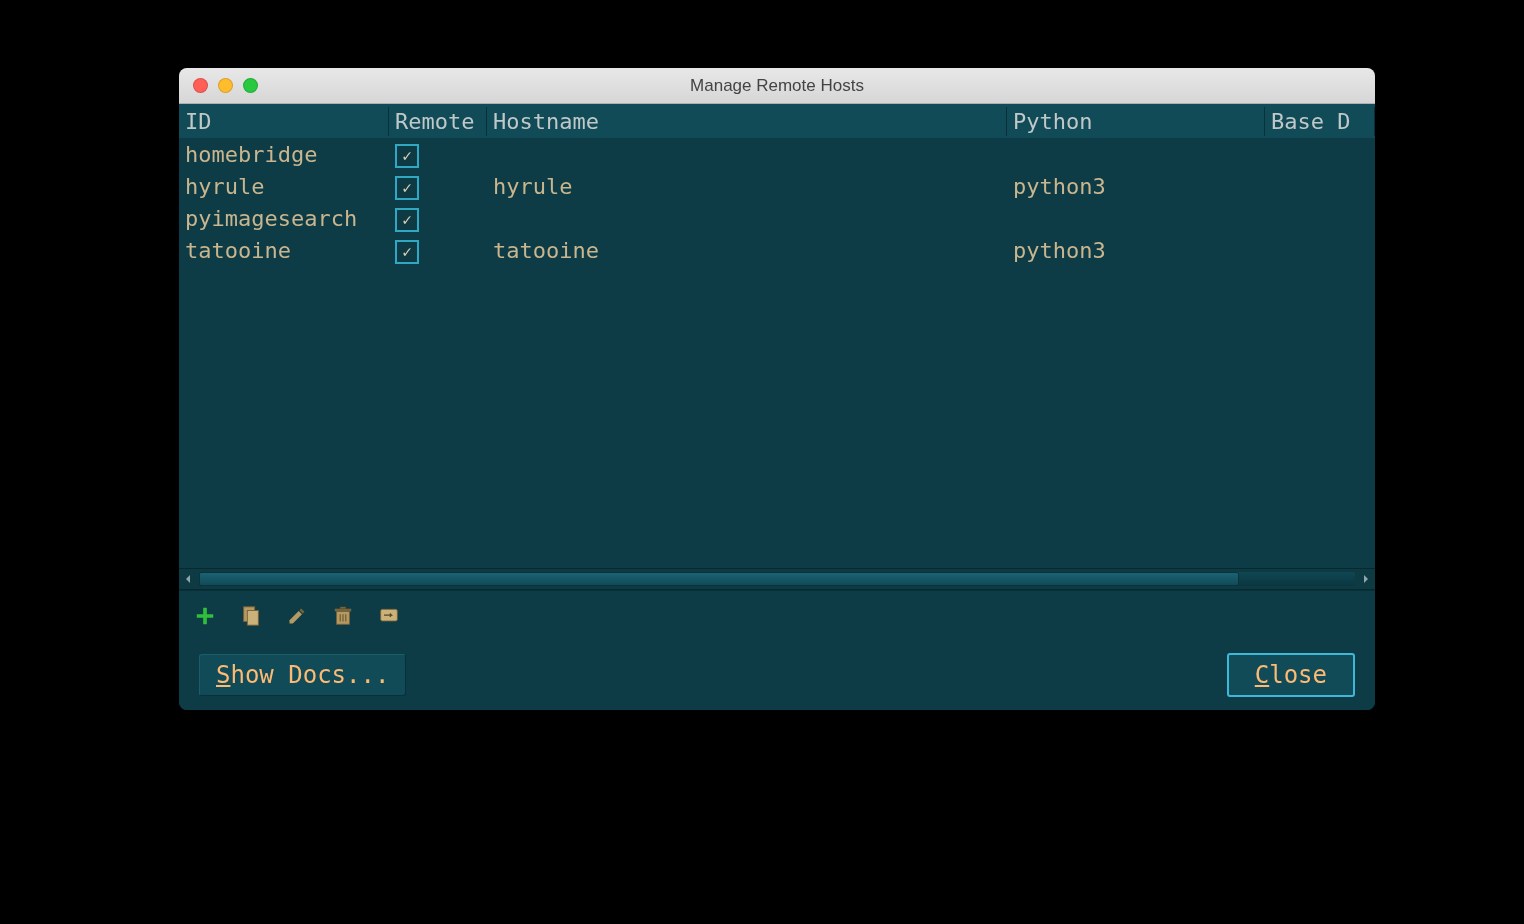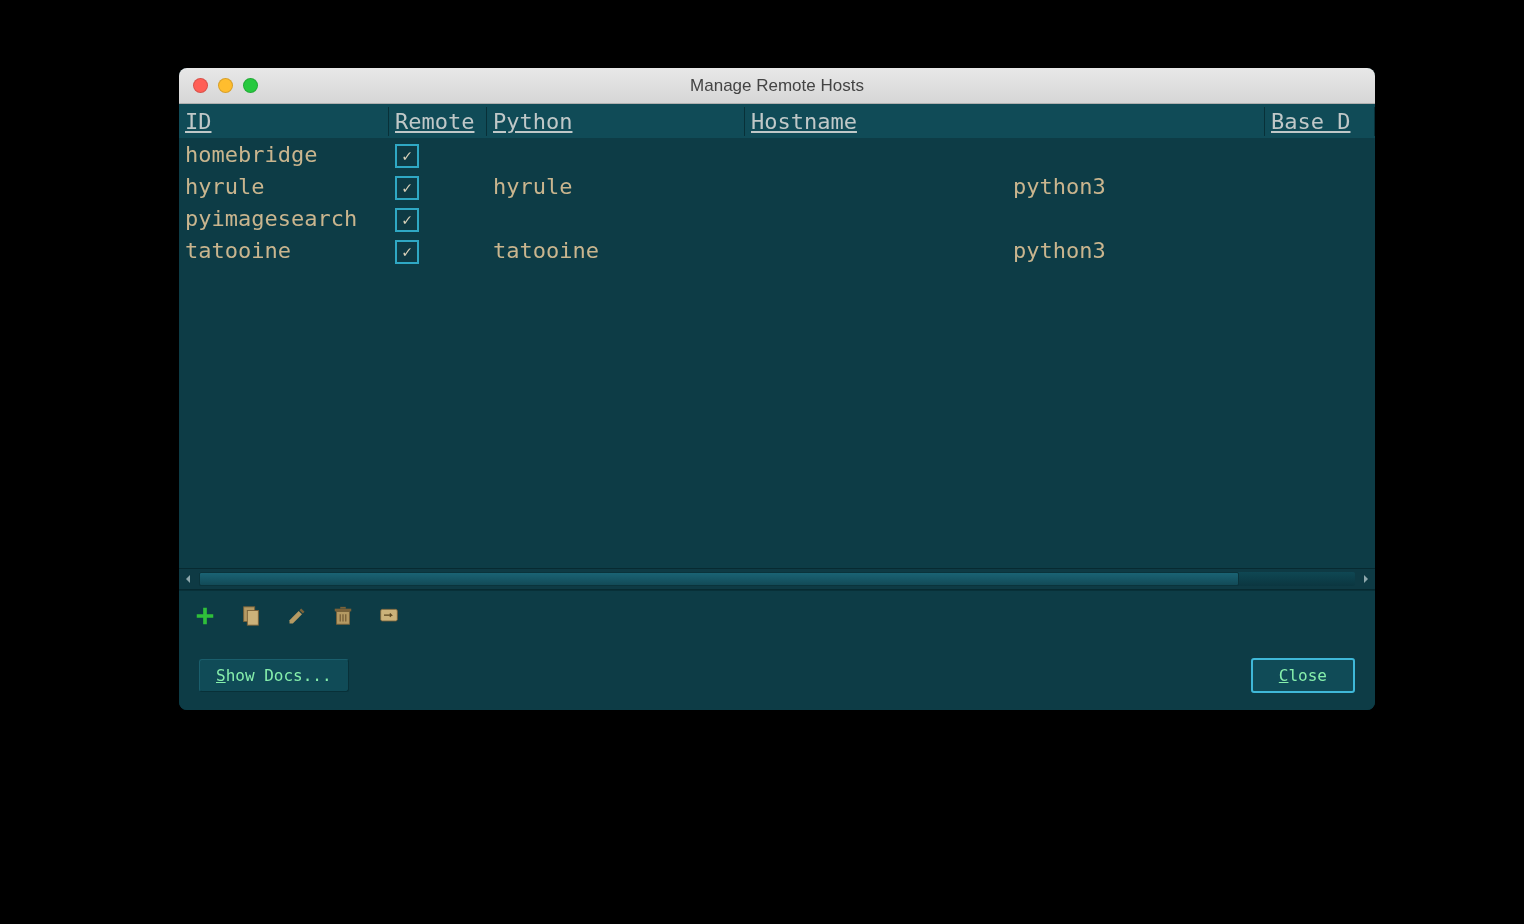--- a/index.html
+++ b/index.html
@@ -60,21 +60,20 @@
       flex-direction: column;
       overflow: hidden;
     }
     .thead {
       display: flex;
       height: 34px;
       background: #104b57;
       color: #c0c8c8;
       font-size: 22px;
       align-items: center;
-      text-decoration: underline;
     }
     .th {
       padding: 2px 6px;
       border-right: 1px solid #083038;
       white-space: nowrap;
       overflow: hidden;
     }
     .col-id { width: 210px; }
     .col-shared { width: 98px; }
     .col-hostname { width: 520px; }
@@ -150,22 +149,22 @@
     .footer {
       height: 70px;
       background: #0d3c46;
       display: flex;
       align-items: center;
       justify-content: space-between;
       padding: 0 20px;
     }
     .btn {
       font-family: "Menlo","Consolas",monospace;
-      font-size: 16px;
-      color: #86efac;
+      font-size: 24px;
+      color: #fdba74;
       background: #104b57;
       border: 1px solid #083038;
       border-top-color:#1a5e6c;
       border-left-color:#1a5e6c;
       padding: 6px 16px;
       border-radius: 3px;
       cursor: pointer;
     }
     .btn.primary {
       border: 2px solid #3fb8d8;
@@ -185,22 +184,22 @@
       <div class="traffic-btn t-yellow"></div>
       <div class="traffic-btn t-green"></div>
     </div>
     <div class="title">Manage Remote Hosts</div>
   </div>
 
   <div class="table-area">
     <div class="thead">
       <div class="th col-id">ID</div>
       <div class="th col-shared">Remote</div>
+      <div class="th col-hostname">Hostname</div>
       <div class="th col-python">Python</div>
-      <div class="th col-hostname">Hostname</div>
       <div class="th col-based">Base D</div>
     </div>
     <div class="tbody" id="tbody">
         <div class="trow">
           <div class="td col-id">homebridge</div>
           <div class="td col-shared"><span class="cb">✓</span></div>
           <div class="td col-based"></div>
         </div>
         <div class="trow">
           <div class="td col-id">hyrule</div>

